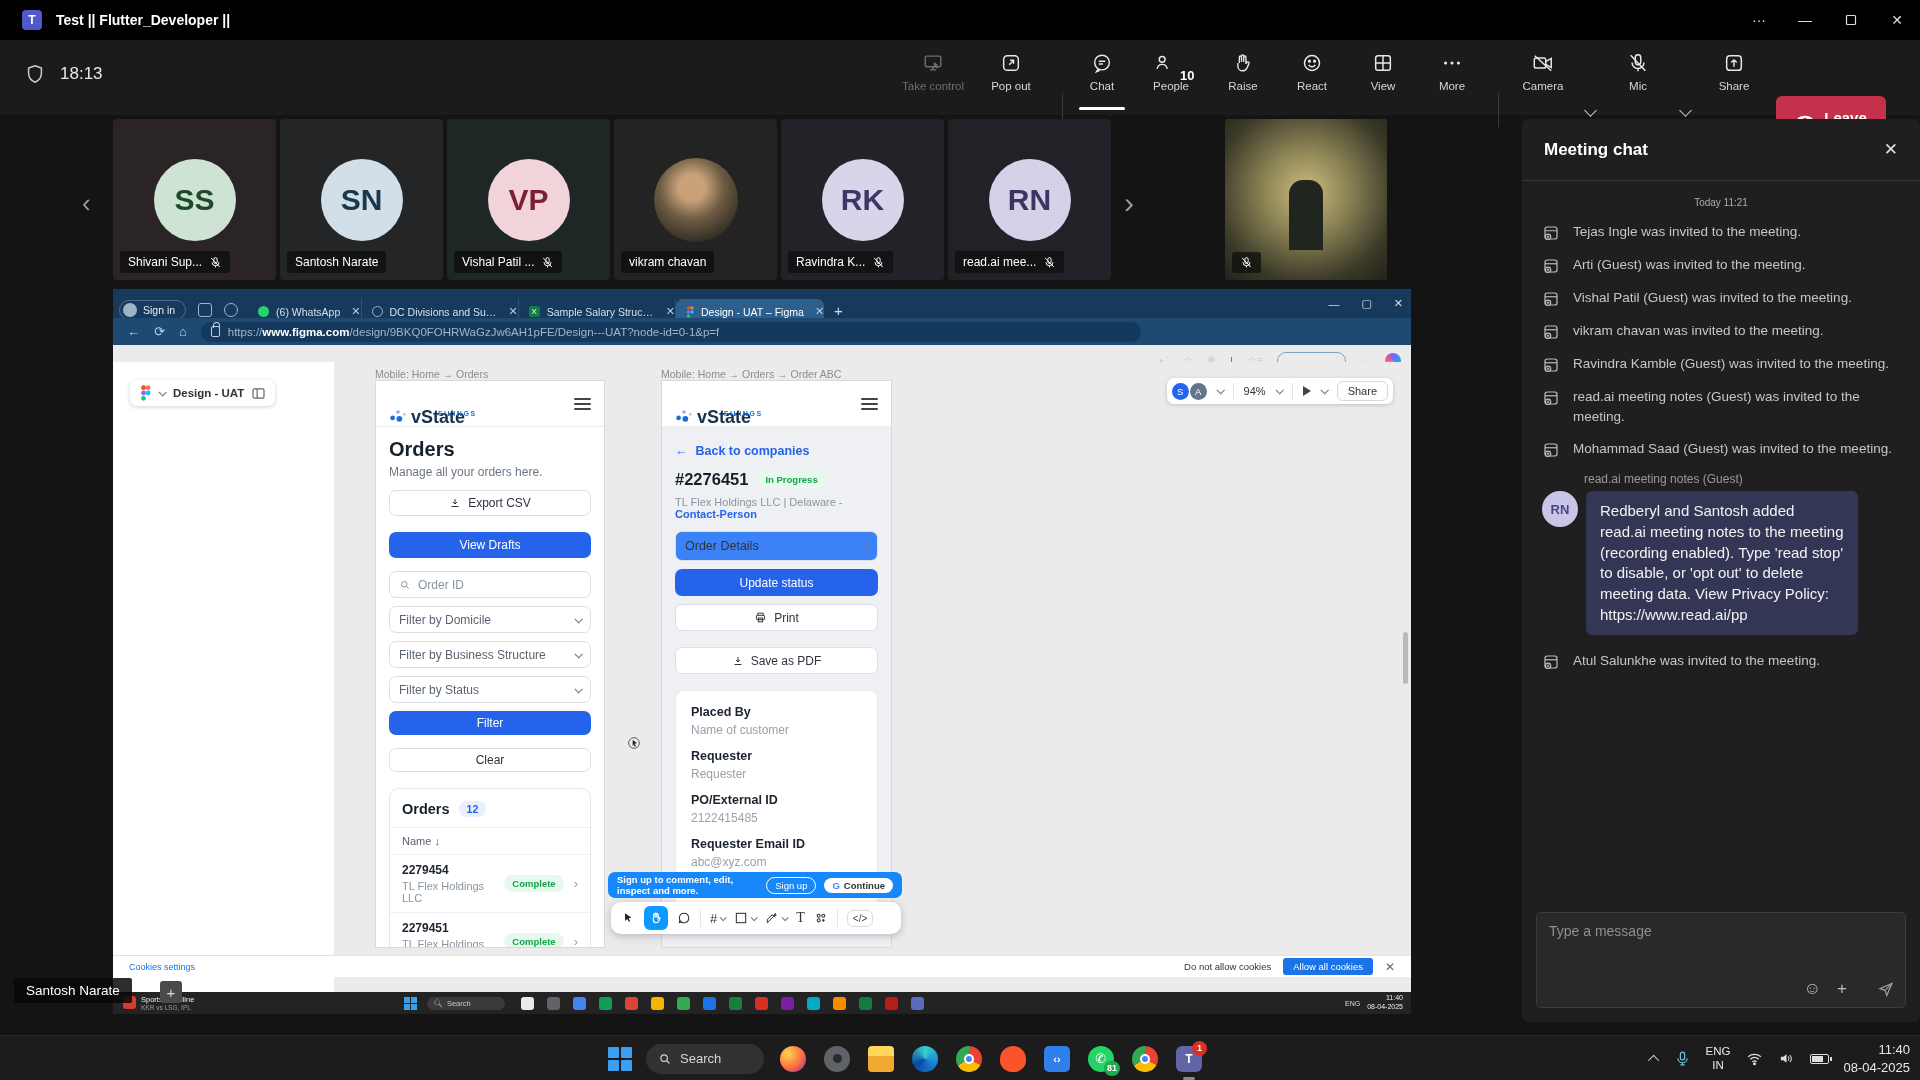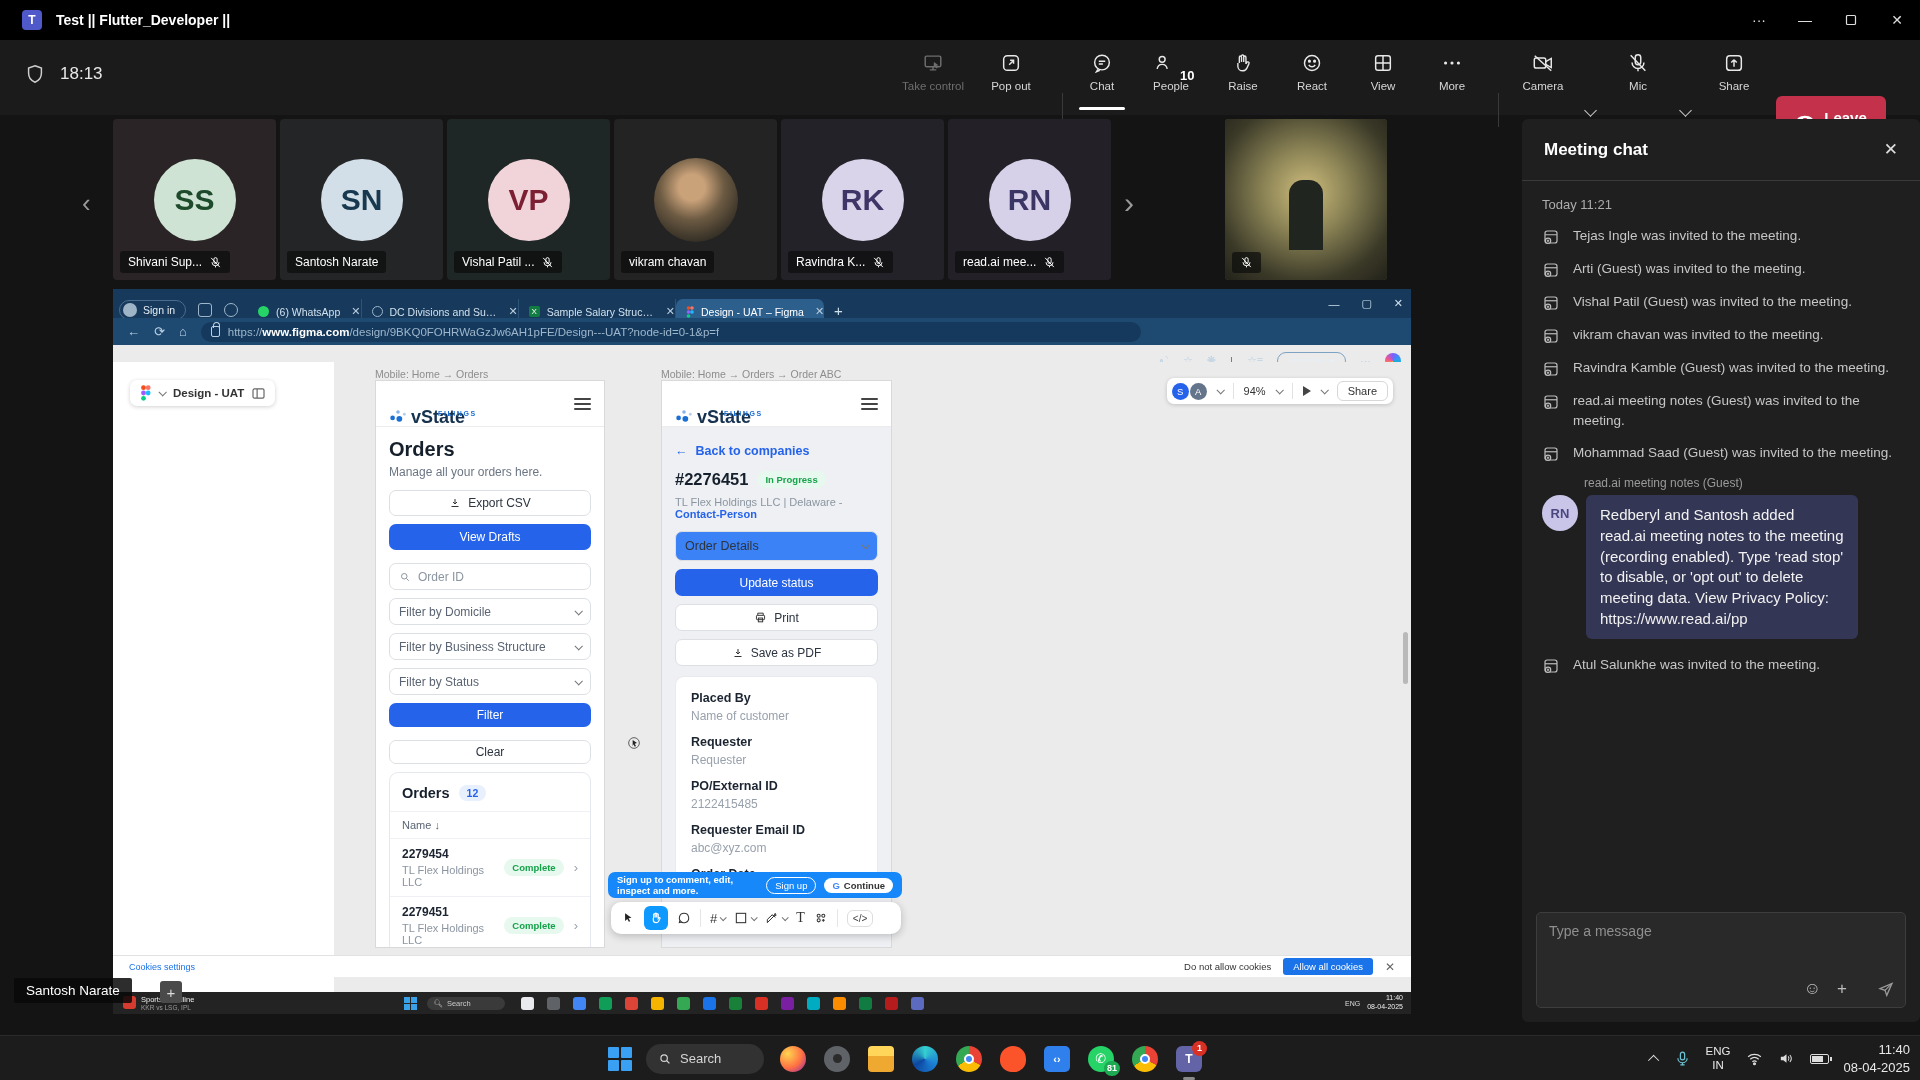--- a/index.html
+++ b/index.html
@@ -121,21 +121,21 @@
   .vlogo svg { width:18px; height:18px; }
   .vlogo .vs { font-size:18px; font-weight:bold; color:#16324f; line-height:1; }
   .vlogo .fl { position:absolute; left:62px; top:29px; font-size:7px; font-weight:bold; color:#1a6fd4;
     letter-spacing:1.6px; }
   .burger { position:absolute; right:13px; top:17px; width:17px; }
   .burger div { height:1.8px; background:#444; margin-bottom:3.4px; border-radius:1px; }
   .mbody { padding:11px 13px; }
   .f-title { font-size:20px; font-weight:bold; color:#16202c; }
   .f-sub { font-size:12px; color:#6b7684; margin:4px 0 11px; }
   .btn-line { height:26px; border:1px solid #dcdfe4; border-radius:7px; display:flex; align-items:center;
-    justify-content:center; gap:7px; font-size:12px; color:#2c3440; background:#fff; margin-bottom:8px; }
+    justify-content:center; gap:7px; font-size:12px; color:#2c3440; background:#fff; margin-bottom:16px; }
   .btn-blue { height:26px; border:none; border-radius:7px; background:#2563eb; color:#fff; font-size:12px;
     display:flex; align-items:center; justify-content:center; margin-bottom:13px; }
   .inp { height:27px; border:1px solid #dcdfe4; border-radius:7px; display:flex; align-items:center;
     gap:7px; padding:0 9px; font-size:12px; color:#8b95a1; background:#fff; margin-bottom:8px; }
   .sel { justify-content:space-between; color:#5a6472; }
   .ocard { border:1px solid #e5e8ee; border-radius:9px; background:#fff; margin-top:4px; overflow:hidden; }
   .ocard-h { display:flex; align-items:center; gap:9px; padding:12px 12px 10px; border-bottom:1px solid #eef0f4; }
   .ocard-h .t { font-size:14.5px; font-weight:bold; color:#16202c; }
   .badge12 { background:#e8effd; color:#2563eb; font-size:10.5px; font-weight:bold; border-radius:9px;
     padding:2px 8px; }
@@ -209,21 +209,21 @@
     color:#ddd; border-radius:3px; display:flex; align-items:center; justify-content:center;
     font-size:15px; z-index:20; }
 
   
   .chat-panel { position:absolute; left:1522px; top:119px; width:398px; height:903px; background:#1f1f1f;
     border-radius:6px; overflow:hidden; }
   .chat-head { height:62px; display:flex; align-items:center; padding:0 22px; border-bottom:1px solid #3a3a3a; }
   .chat-title { color:#fff; font-size:17px; font-weight:bold; }
   .chat-x { margin-left:auto; color:#ddd; font-size:17px; }
   .chat-msgs { padding:16px 20px 0; }
-  .chat-date { color:#adadad; font-size:13px; margin-bottom:14px; }
+  .chat-date { text-align:center; color:#adadad; font-size:10px; margin-bottom:14px; }
   .sysmsg { display:flex; gap:13px; margin-bottom:13px; }
   .sysmsg svg { width:18px; height:18px; flex:0 0 auto; margin-top:2px; color:#bdbdbd; }
   .sysmsg .t { color:#c6c6c6; font-size:13.5px; line-height:1.45; }
   .sender { color:#9a9a9a; font-size:12px; margin:8px 0 5px 42px; }
   .bubble-row { display:flex; gap:8px; }
   .rn-av { width:36px; height:36px; border-radius:50%; background:#c9c5e8; color:#4b4680;
     font-size:13px; font-weight:bold; display:flex; align-items:center; justify-content:center; flex:0 0 auto; }
   .bubble { background:#343655; border-radius:6px; padding:10px 14px; color:#f2f2f2; font-size:15px;
     line-height:1.38; max-width:272px; }
   .aftermsg { margin-top:16px; }

